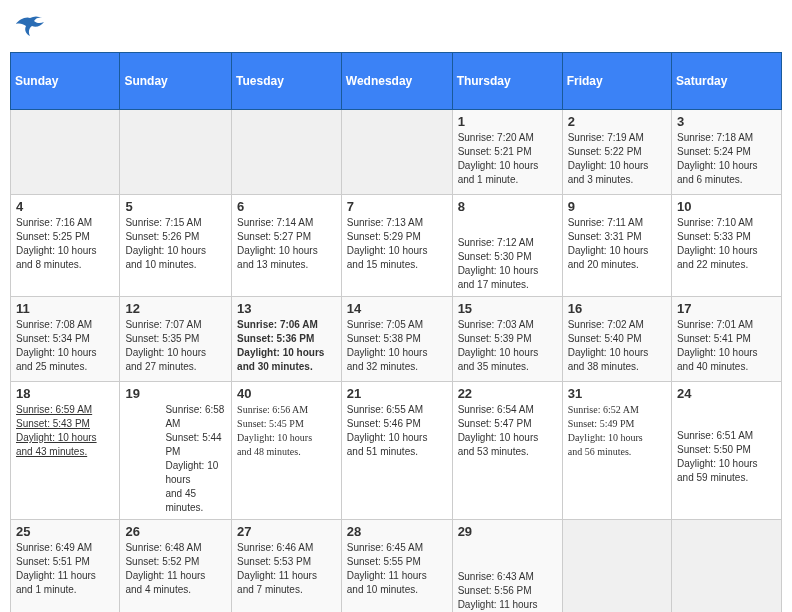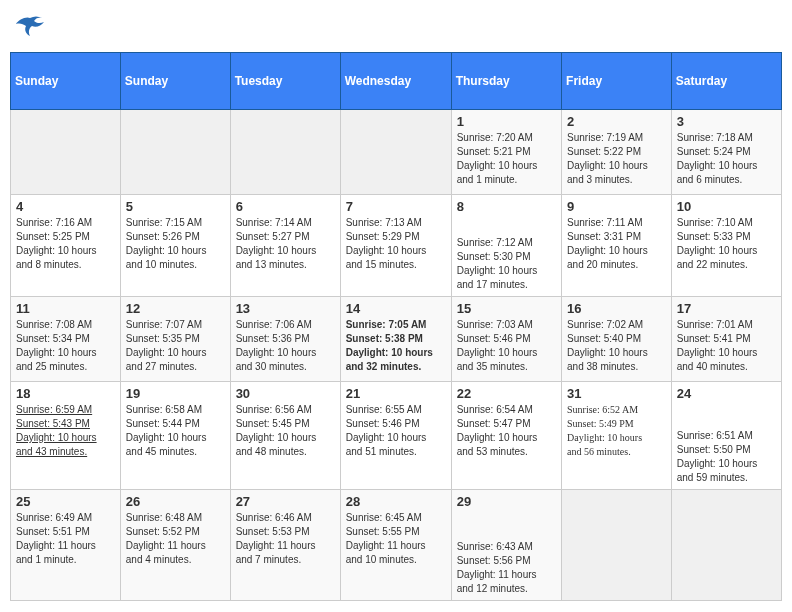--- a/index.html
+++ b/index.html
@@ -212,36 +212,36 @@
         </td>
         <td>
           <span class="day-number">12</span>
           <div class="day-info" style="white-space: pre-line;">Sunrise: 7:07 AM
 Sunset: 5:35 PM
 Daylight: 10 hours
 and 27 minutes.</div>
         </td>
         <td>
           <span class="day-number">13</span>
-          <div class="day-info" style="white-space: pre-line;">Sunrise: 7:06 AM
+          <div class="day-info" style="white-space: pre-line; font-weight: bold;">Sunrise: 7:06 AM
 Sunset: 5:36 PM
 Daylight: 10 hours
 and 30 minutes.</div>
         </td>
         <td>
           <span class="day-number">14</span>
-          <div class="day-info" style="white-space: pre-line; font-weight: bold;">Sunrise: 7:05 AM
+          <div class="day-info" style="white-space: pre-line;">Sunrise: 7:05 AM
 Sunset: 5:38 PM
 Daylight: 10 hours
 and 32 minutes.</div>
         </td>
         <td>
           <span class="day-number">15</span>
           <div class="day-info" style="white-space: pre-line;">Sunrise: 7:03 AM
-Sunset: 5:46 PM
+Sunset: 5:39 PM
 Daylight: 10 hours
 and 35 minutes.</div>
         </td>
         <td>
           <span class="day-number">16</span>
           <div class="day-info" style="white-space: pre-line;">Sunrise: 7:02 AM
 Sunset: 5:40 PM
 Daylight: 10 hours
 and 38 minutes.</div>
         </td>
@@ -256,28 +256,28 @@
       <tr>
         <td>
           <span class="day-number">18</span>
           <div class="day-info" style="white-space: pre-line; text-decoration: underline;">Sunrise: 6:59 AM
 Sunset: 5:43 PM
 Daylight: 10 hours
 and 43 minutes.</div>
         </td>
         <td>
           <span class="day-number">19</span>
-          <div class="day-info" style="white-space: pre-line;">Sunrise: 6:58 AM
+          <div class="day-info" style="white-space: pre-line; margin-left: 40px;">Sunrise: 6:58 AM
 Sunset: 5:44 PM
 Daylight: 10 hours
 and 45 minutes.</div>
         </td>
         <td>
-          <span class="day-number">30</span>
-          <div class="day-info" style="white-space: pre-line;">Sunrise: 6:56 AM
+          <span class="day-number">40</span>
+          <div class="day-info" style="white-space: pre-line; font-family: Liberation Serif, serif;">Sunrise: 6:56 AM
 Sunset: 5:45 PM
 Daylight: 10 hours
 and 48 minutes.</div>
         </td>
         <td>
           <span class="day-number">21</span>
           <div class="day-info" style="white-space: pre-line;">Sunrise: 6:55 AM
 Sunset: 5:46 PM
 Daylight: 10 hours
 and 51 minutes.</div>

